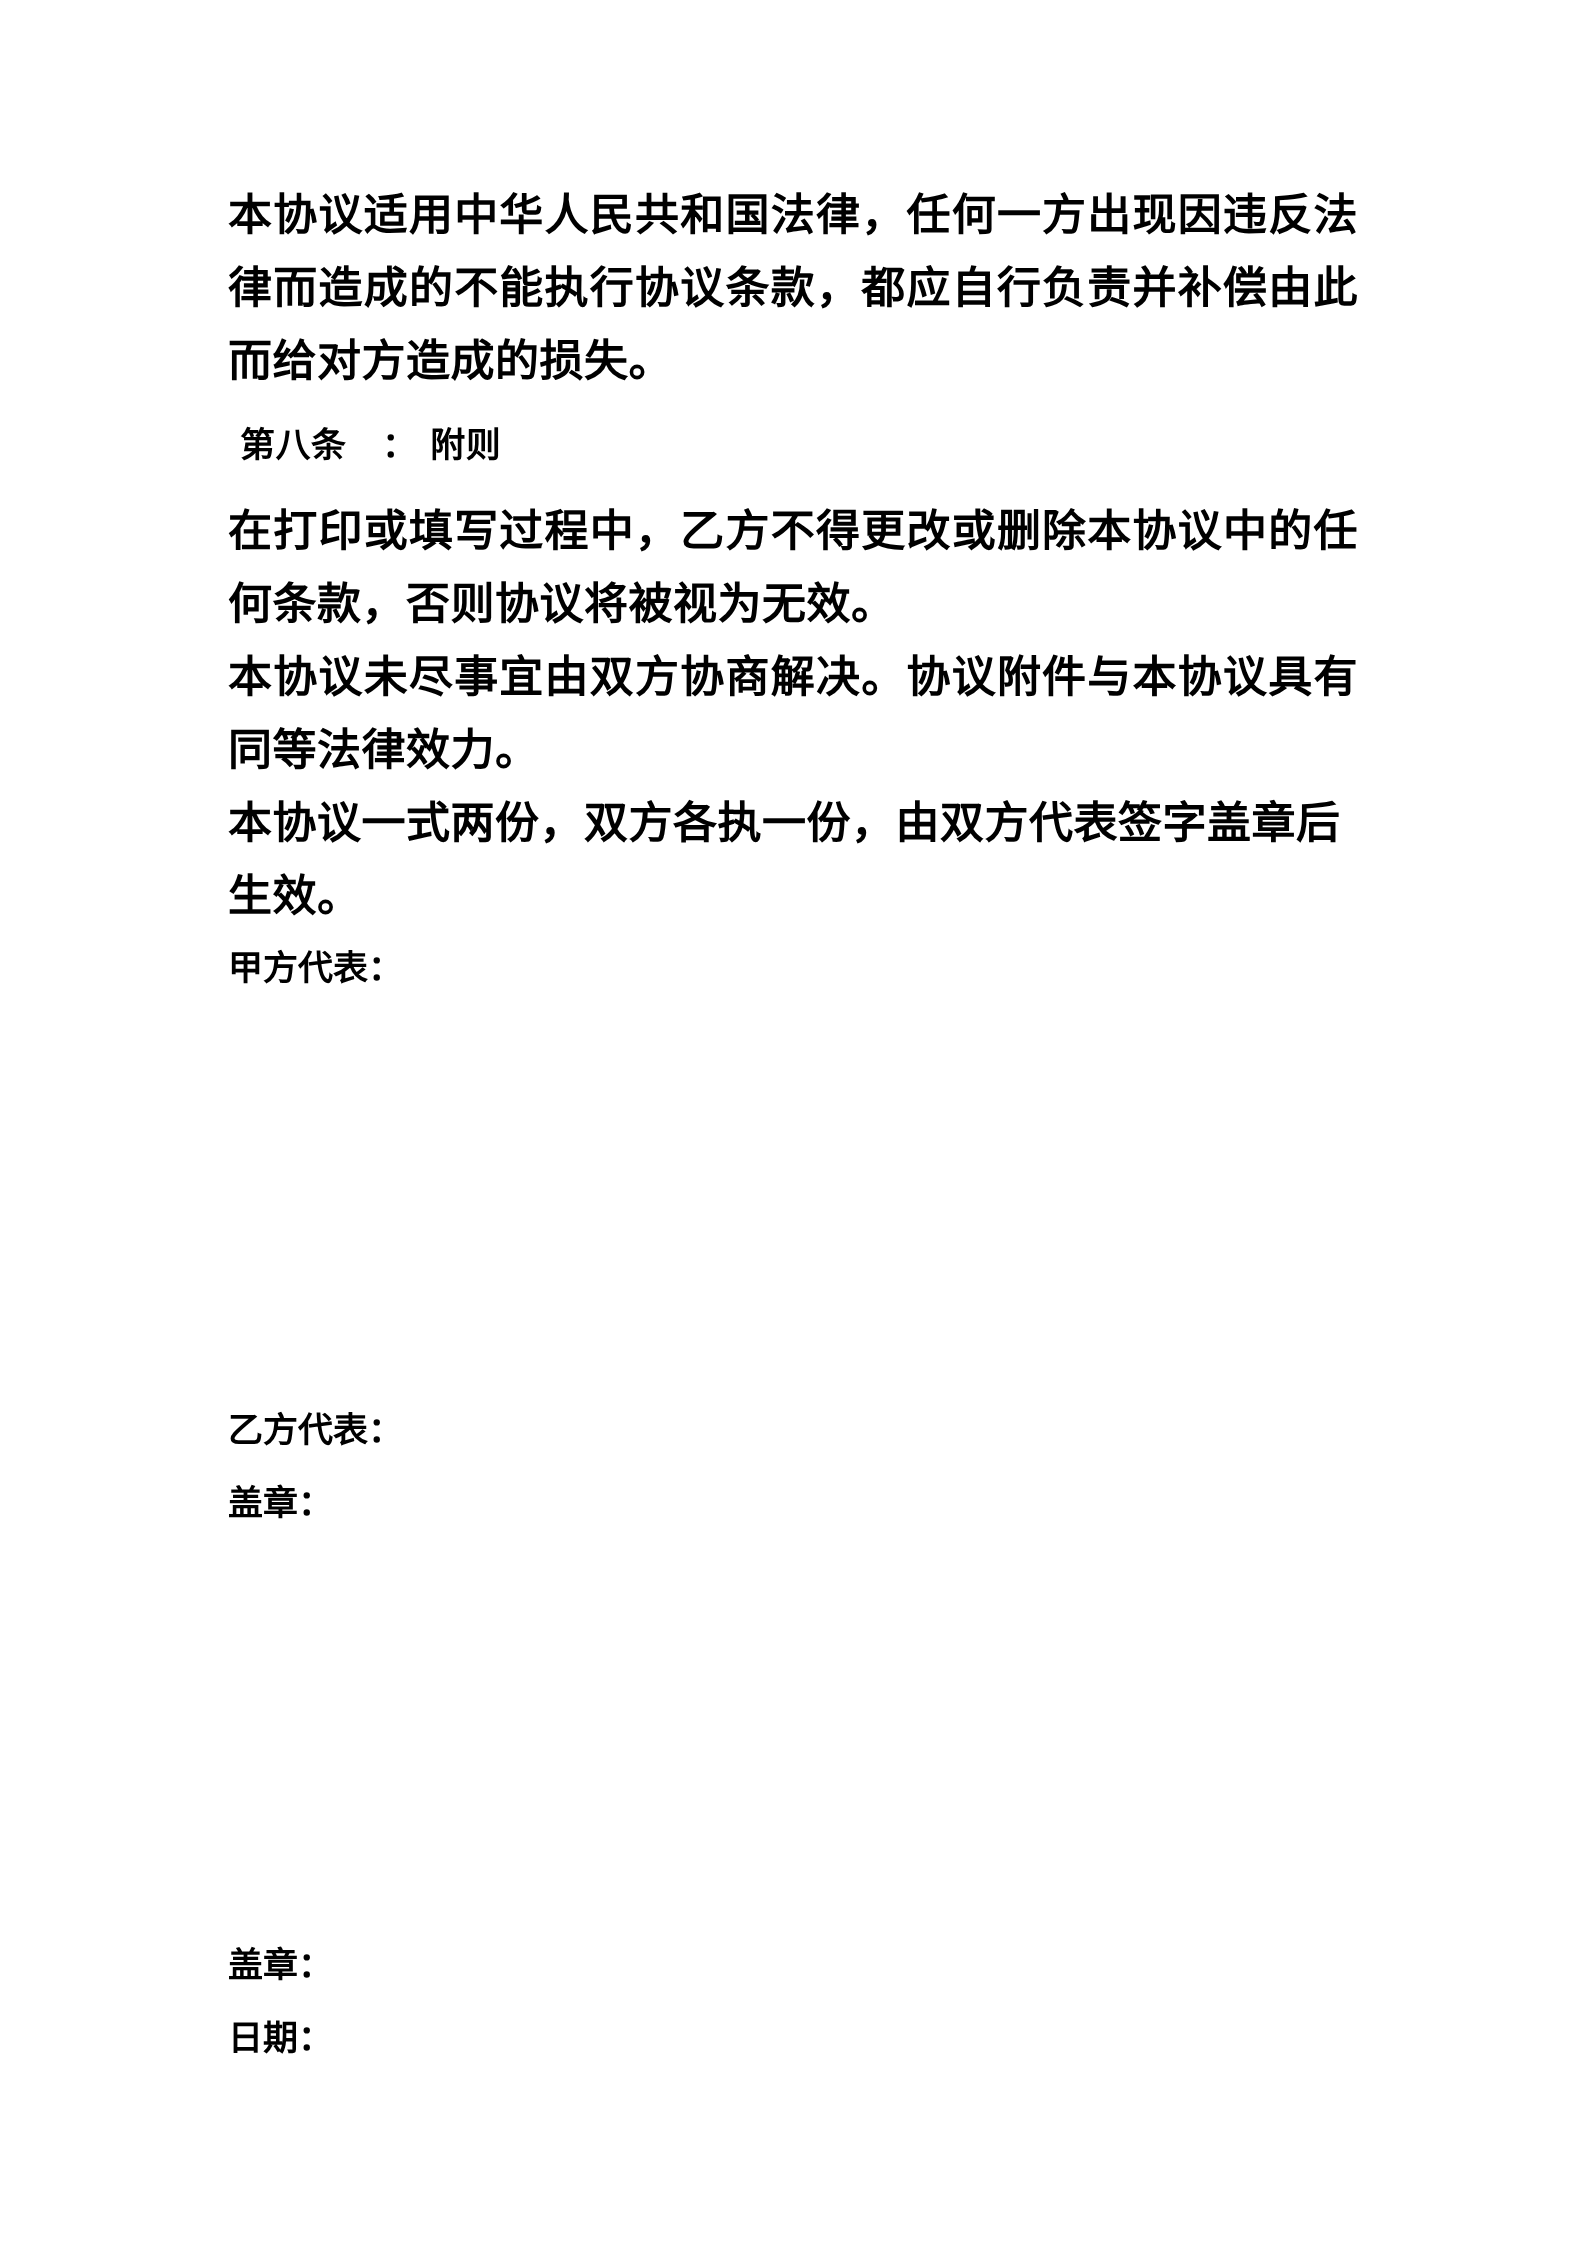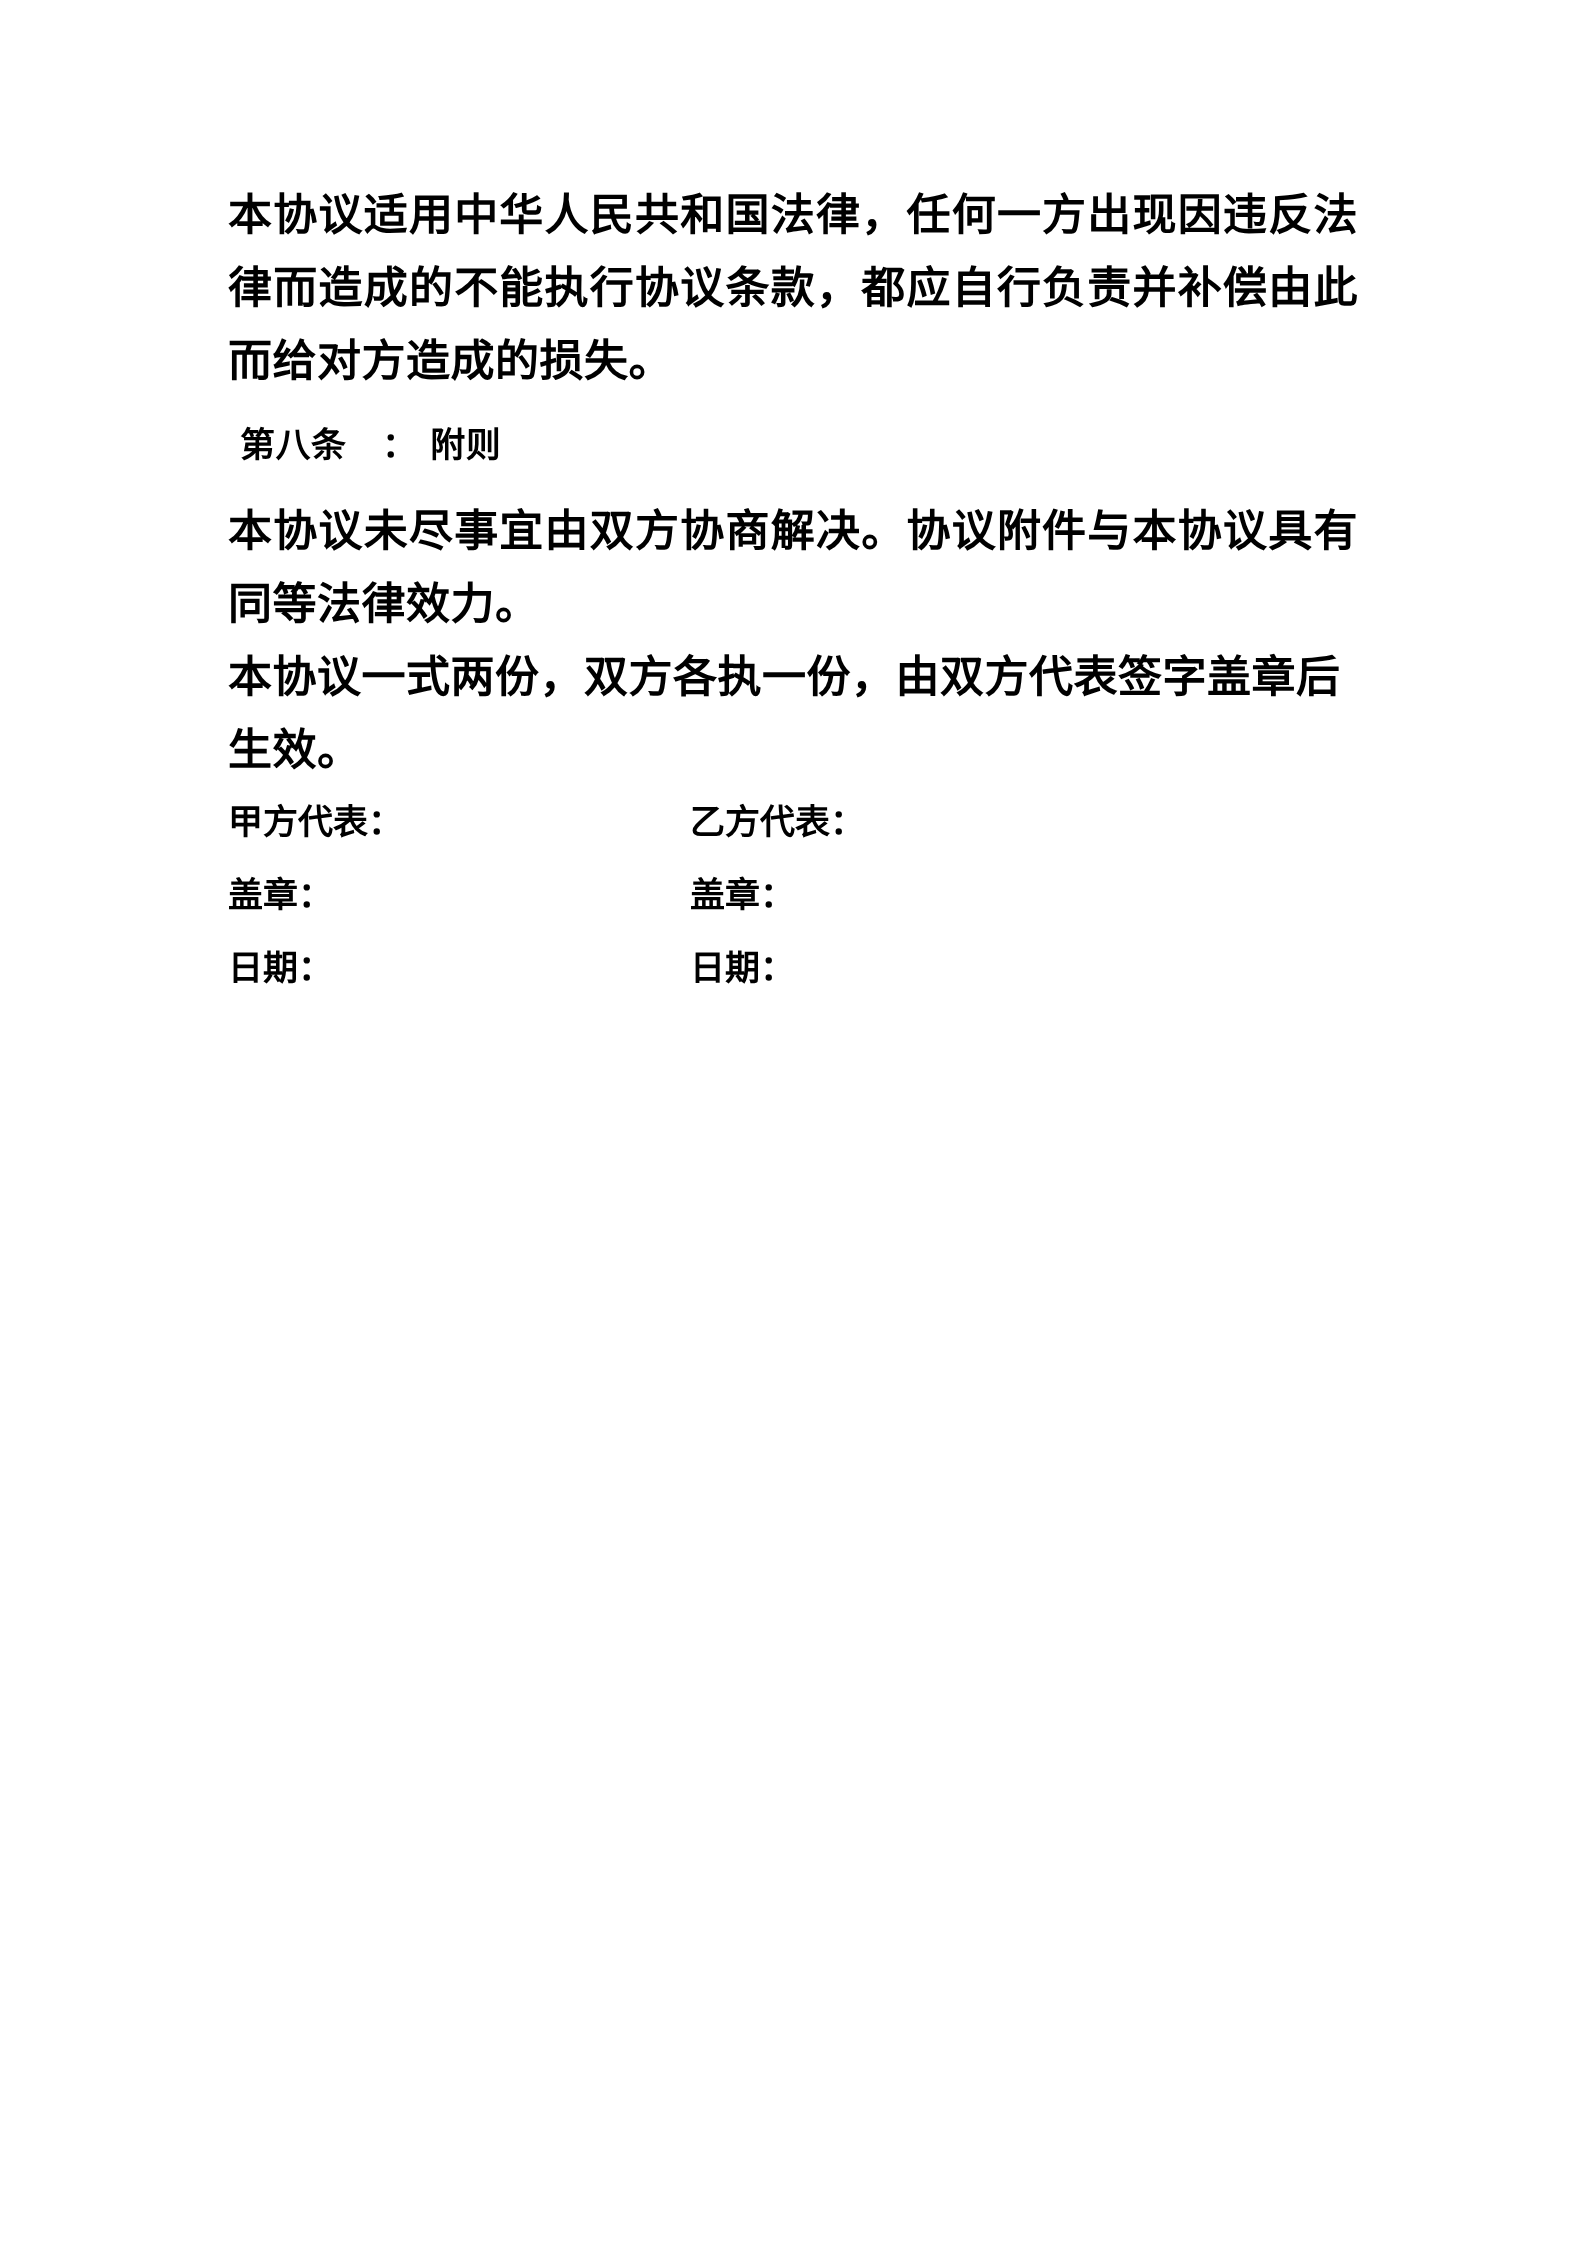--- a/index.html
+++ b/index.html
@@ -49,20 +49,21 @@
     line-height: 73px;
     letter-spacing: 0.5px;
     margin: 12px;
     white-space: pre;
   }
   .sig-block {
     margin-top: 0;
   }
   .sig-row {
     display: flex;
+    flex-direction: column;
     line-height: 73px;
     font-size: 35px;
     font-weight: 700;
   }
   .sig-left {
     width: 462px;
     flex: 0 0 462px;
     white-space: pre;
   }
   .sig-right {
@@ -73,20 +74,21 @@
 </head>
 <body>
 
 <div class="page">
   <div class="content">
 
     <p class="para">本协议适用中华人民共和国法律，任何一方出现因违反法律而造成的不能执行协议条款，都应自行负责并补偿由此而给对方造成的损失。</p>
 
     <p class="clause-head"><span>第八条</span><span>　</span><span>：</span><span> </span><span>附则</span></p>
 
+    <p class="para">在打印或填写过程中，乙方不得更改或删除本协议中的任何条款，否则协议将被视为无效。</p>
 
     <p class="para">本协议未尽事宜由双方协商解决。协议附件与本协议具有同等法律效力。</p>
 
     <p class="para tight">本协议一式两份，双方各执一份，由双方代表签字盖章后生效。</p>
 
     <div class="sig-block">
       <div class="sig-row">
         <span class="sig-left">甲方代表：</span>
         <span class="sig-right">乙方代表：</span>
       </div>

